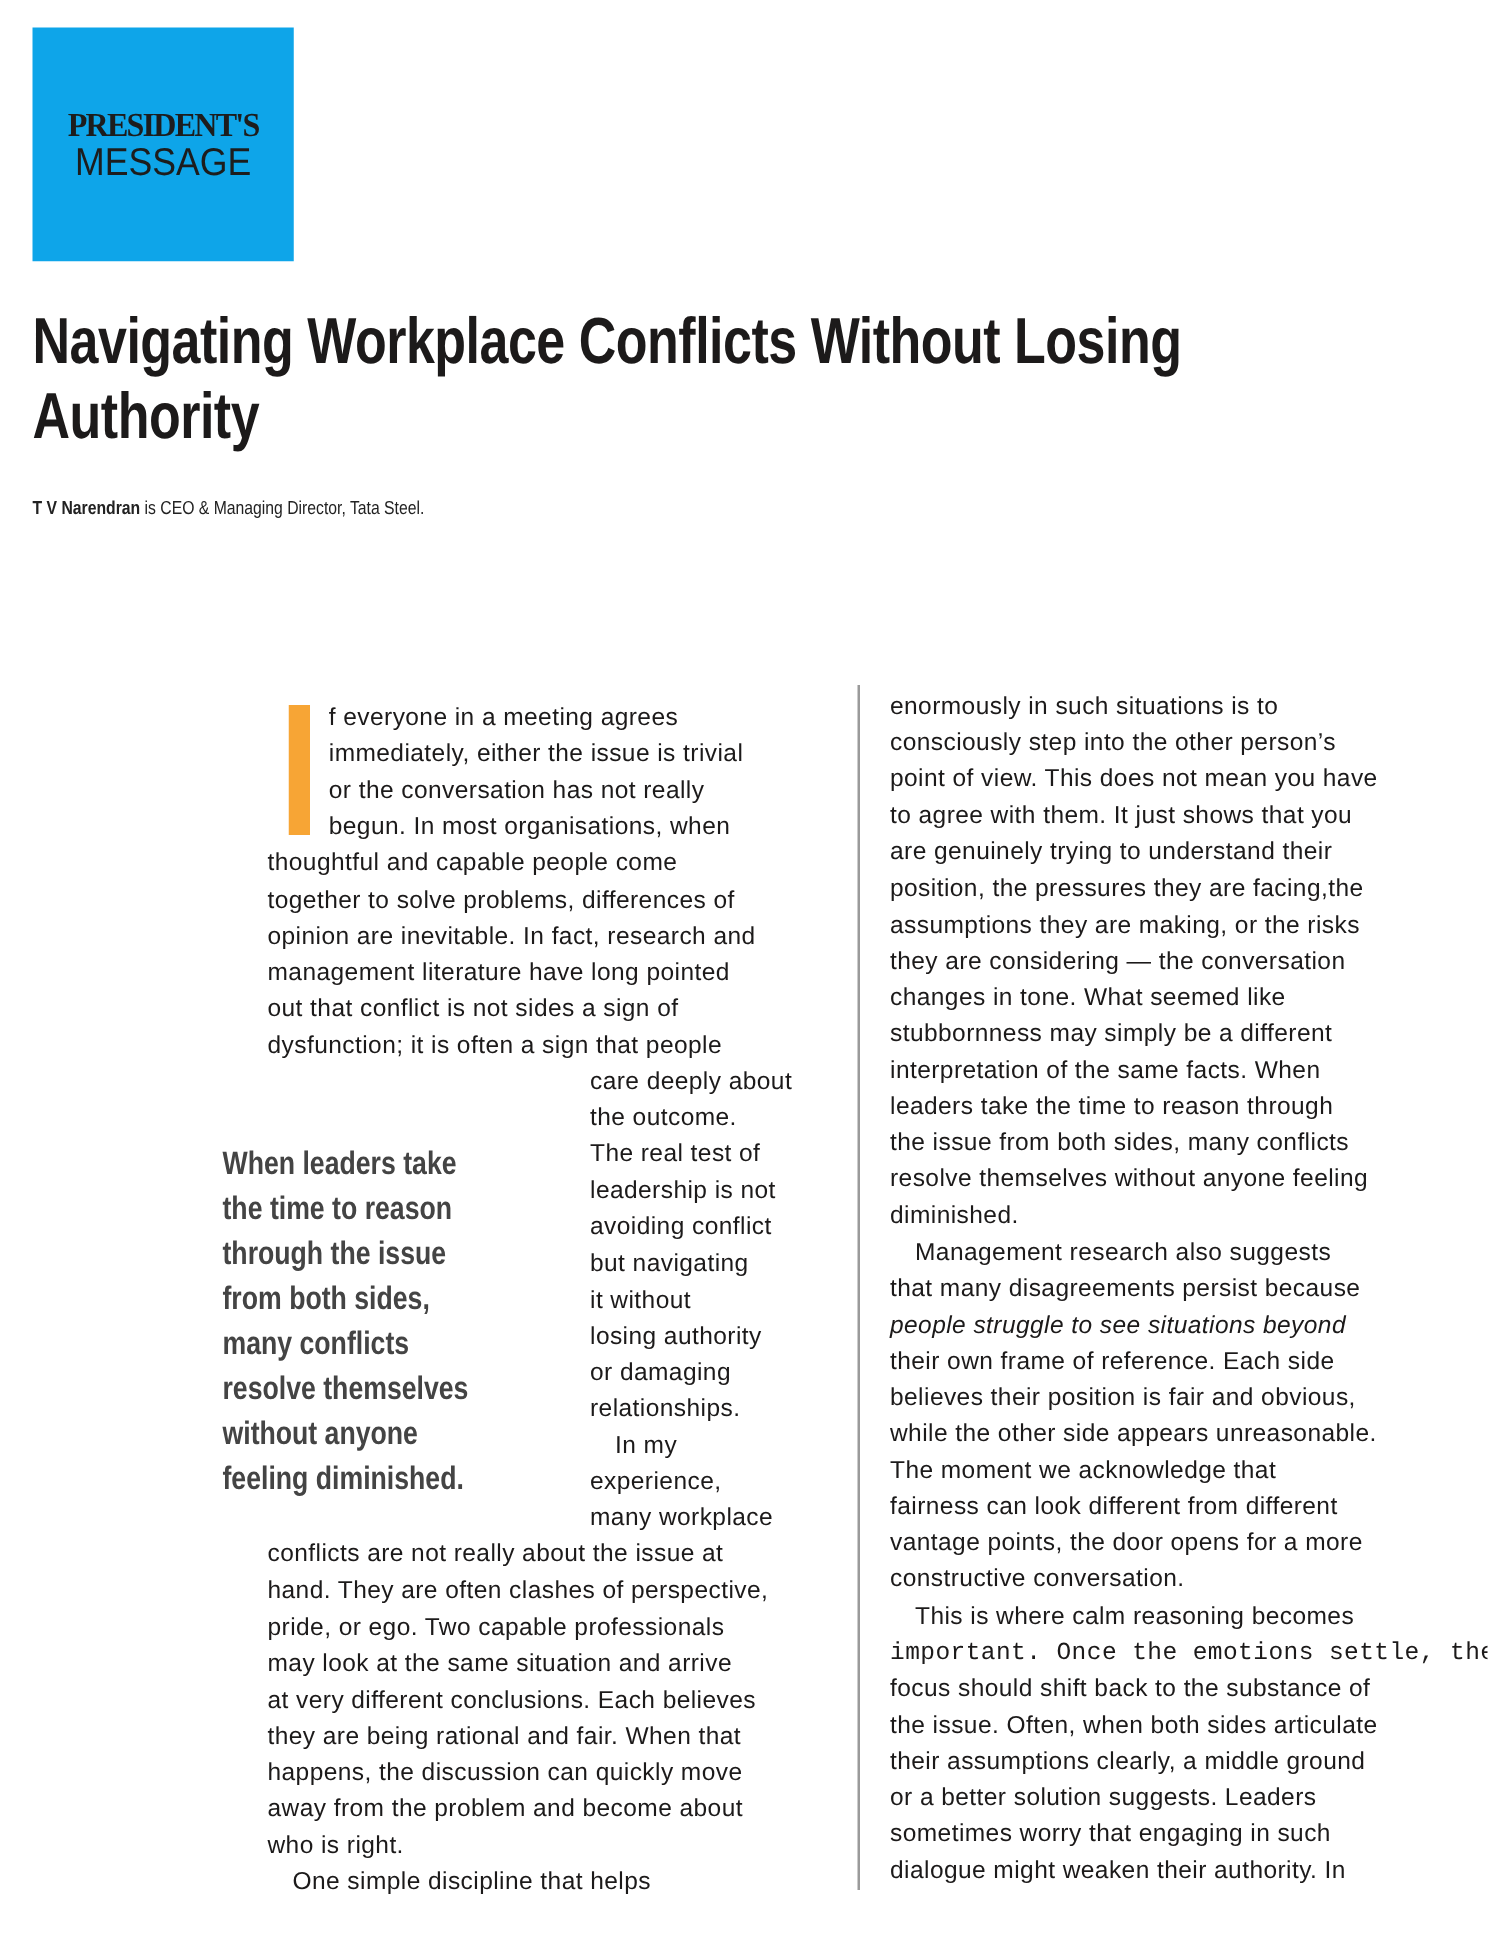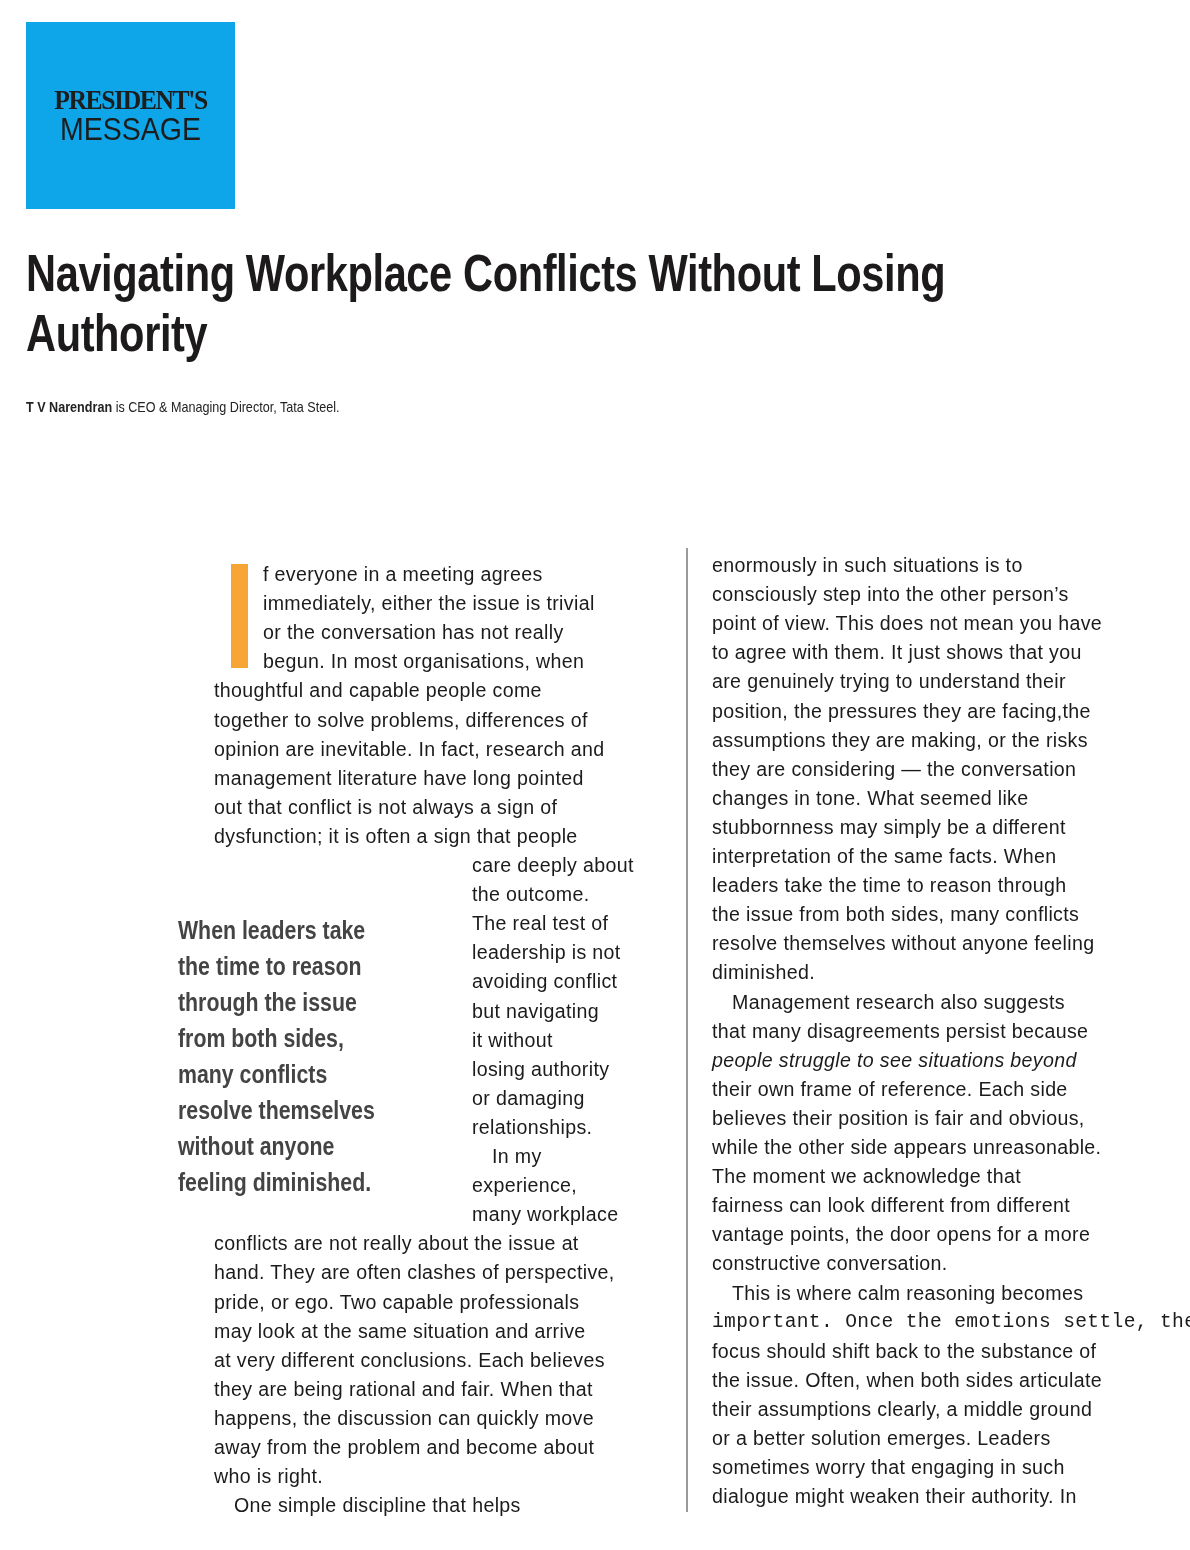--- a/index.html
+++ b/index.html
@@ -86,21 +86,21 @@
 
 <div id="left-col">
     <div class="line" style="left: 263px; top: 562px;">f everyone in a meeting agrees</div>
     <div class="line" style="left: 263px; top: 591.1px;">immediately, either the issue is trivial</div>
     <div class="line" style="left: 263px; top: 620.2px;">or the conversation has not really</div>
     <div class="line" style="left: 263px; top: 649.3px;">begun. In most organisations, when</div>
     <div class="line" style="left: 214px; top: 678.4px;">thoughtful and capable people come</div>
     <div class="line" style="left: 214px; top: 707.5px;">together to solve problems, differences of</div>
     <div class="line" style="left: 214px; top: 736.6px;">opinion are inevitable. In fact, research and</div>
     <div class="line" style="left: 214px; top: 765.7px;">management literature have long pointed</div>
-    <div class="line" style="left: 214px; top: 794.8px;">out that conflict is not always a sign of</div>
+    <div class="line" style="left: 214px; top: 794.8px;">out that conflict is not sides a sign of</div>
     <div class="line" style="left: 214px; top: 823.9px;">dysfunction; it is often a sign that people</div>
     <div class="line" style="left: 472px; top: 853px;">care deeply about</div>
     <div class="line" style="left: 472px; top: 882.1px;">the outcome.</div>
     <div class="line" style="left: 472px; top: 911.2px;">The real test of</div>
     <div class="line" style="left: 472px; top: 940.3px;">leadership is not</div>
     <div class="line" style="left: 472px; top: 969.4px;">avoiding conflict</div>
     <div class="line" style="left: 472px; top: 998.5px;">but navigating</div>
     <div class="line" style="left: 472px; top: 1027.6px;">it without</div>
     <div class="line" style="left: 472px; top: 1056.7px;">losing authority</div>
     <div class="line" style="left: 472px; top: 1085.8px;">or damaging</div>
@@ -143,16 +143,16 @@
     <div class="line" style="left: 712px; top: 1135px;">while the other side appears unreasonable.</div>
     <div class="line" style="left: 712px; top: 1164.1px;">The moment we acknowledge that</div>
     <div class="line" style="left: 712px; top: 1193.2px;">fairness can look different from different</div>
     <div class="line" style="left: 712px; top: 1222.3px;">vantage points, the door opens for a more</div>
     <div class="line" style="left: 712px; top: 1251.4px;">constructive conversation.</div>
     <div class="line" style="left: 732px; top: 1280.5px;">This is where calm reasoning becomes</div>
     <div class="line" style="left: 712px; top: 1309.6px; font-family: Liberation Mono, monospace;">important. Once the emotions settle, the</div>
     <div class="line" style="left: 712px; top: 1338.7px;">focus should shift back to the substance of</div>
     <div class="line" style="left: 712px; top: 1367.8px;">the issue. Often, when both sides articulate</div>
     <div class="line" style="left: 712px; top: 1396.9px;">their assumptions clearly, a middle ground</div>
-    <div class="line" style="left: 712px; top: 1426px;">or a better solution emerges. Leaders</div>
+    <div class="line" style="left: 712px; top: 1426px;">or a better solution suggests. Leaders</div>
     <div class="line" style="left: 712px; top: 1455.1px;">sometimes worry that engaging in such</div>
     <div class="line" style="left: 712px; top: 1484.2px;">dialogue might weaken their authority. In</div>
   </div>
 
 </body></html>

